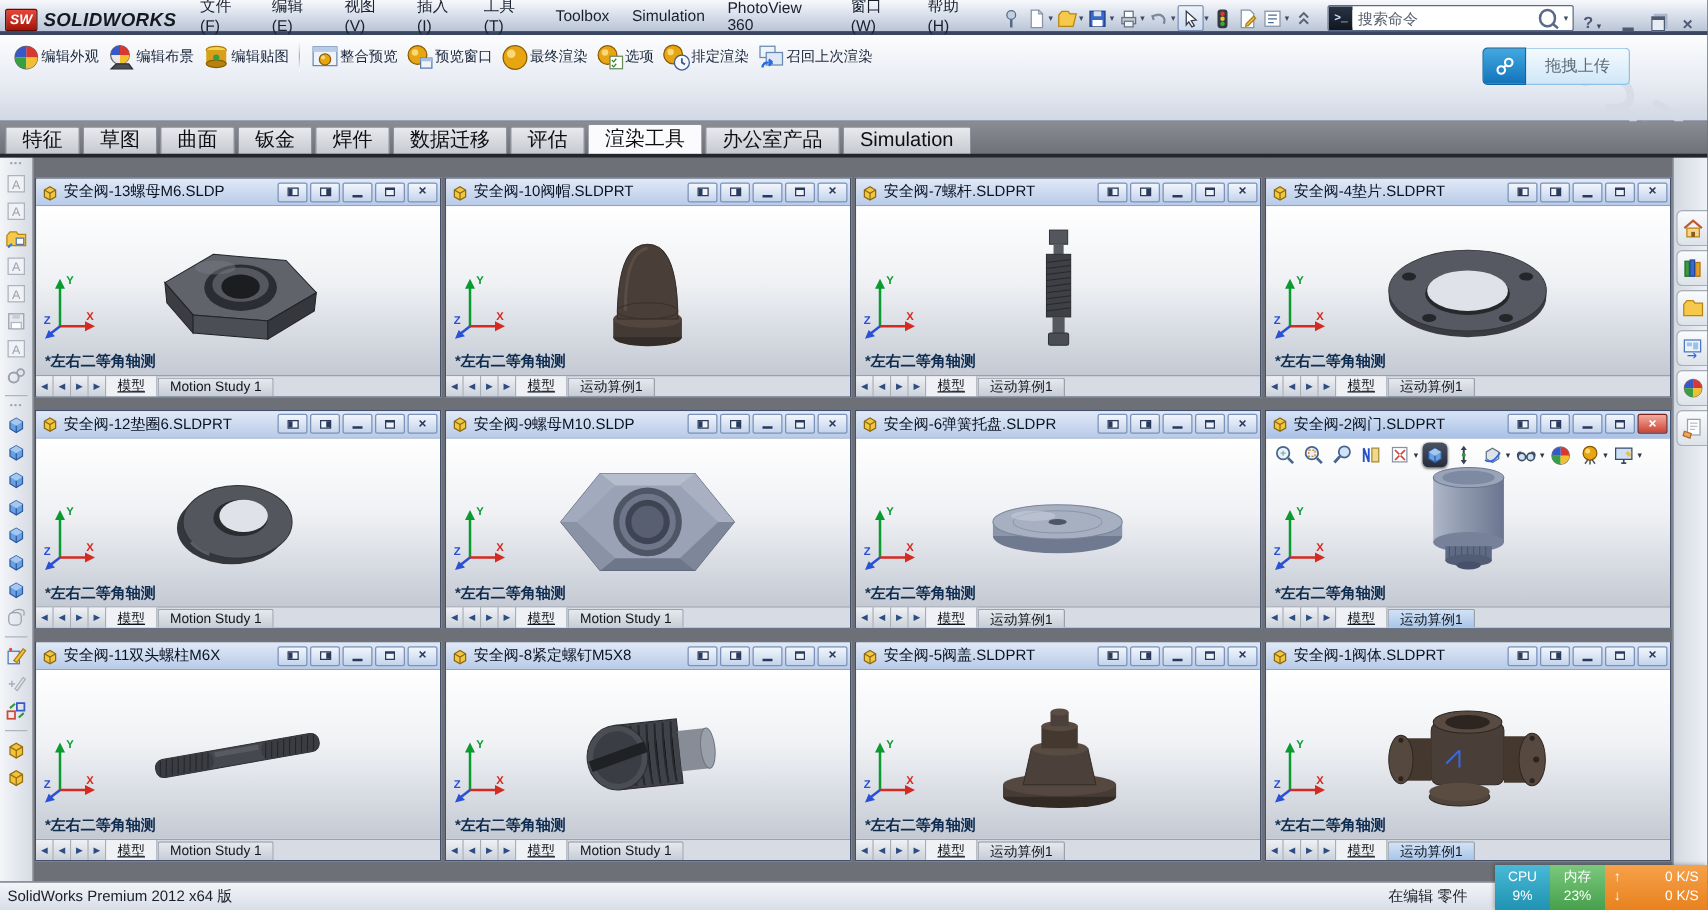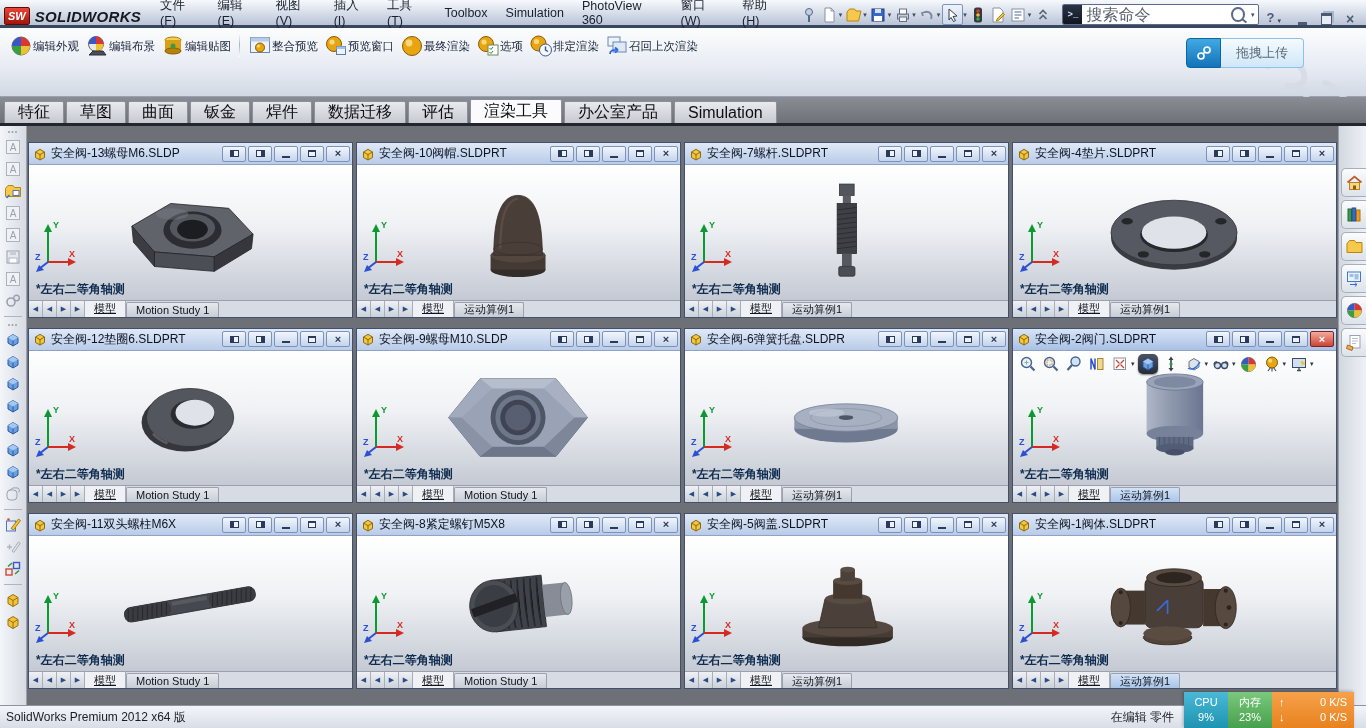--- a/index.html
+++ b/index.html
@@ -12,21 +12,21 @@
   .logo-badge{background:linear-gradient(#e8473a,#a31408);color:#fff;font-weight:bold;font-style:italic;font-size:11px;padding:2px 3px;border:1px solid #5e0d05;border-radius:2px}
   .logo-text{font-weight:bold;font-style:italic;font-size:15px;color:#15181f;letter-spacing:.3px}
   .menus{display:flex;align-items:center;height:100%}
   .menu{padding:0 9px;font-size:12.5px;color:#18202f;display:flex;align-items:center;height:100%}
   .qat{display:flex;align-items:center;margin-left:8px;gap:1px}
   .qicon{width:19px;height:19px;display:flex;align-items:center;justify-content:center;font-size:13px;color:#4a5a78}
   .qicon.pressed{border:1px solid #7e93b8;background:linear-gradient(#eef3fa,#cdd9ec);border-radius:2px}
   .qcaret{font-size:7px;color:#3c4a64;margin:0 1px 0 -1px}
   .search{display:flex;align-items:center;margin-left:10px;border:1px solid #5c6c88;background:#fff;height:19px;border-radius:2px;overflow:hidden}
   .cmd-ico{width:22px;height:19px;background:linear-gradient(#2a3446,#10161f);color:#cfe2ff;font-size:9px;font-weight:bold;display:flex;align-items:center;justify-content:center;font-family:"Liberation Mono","DejaVu Sans Mono",monospace}
-  .sinput{border:none;outline:none;width:138px;font-size:16px;padding:0 4px;color:#a16207;background:#fff}
+  .sinput{border:none;outline:none;width:138px;font-size:12px;padding:0 4px;color:#a16207;background:#fff}
   .sinput::placeholder{color:#5a6270}
   .mag{width:11px;height:11px;border:2px solid #5a6a88;border-radius:50%;position:relative;margin:0 3px}
   .mag::after{content:"";position:absolute;width:5px;height:2px;background:#5a6a88;transform:rotate(40deg);right:-4px;bottom:-2px}
   .scaret{font-size:7px;color:#3c4a64;padding:0 3px}
   .helpico{font-size:13px;font-weight:bold;color:#4a5a78;margin-left:8px}
   .winctl{display:flex;align-items:center;gap:8px;margin-left:10px;margin-right:8px}
   .wc{display:flex;align-items:flex-end;justify-content:center;width:16px;height:14px}
   .wc-min{width:9px;height:3px;background:#4c5a72}
   .wc-rest{width:9px;height:8px;border:1px solid #4c5a72;border-top-width:3px;background:#e8edf5;box-shadow:2px -2px 0 -0px #a9b6cc}
   .wc-x{font-size:14px;font-weight:bold;color:#4c5a72;line-height:12px}
@@ -90,21 +90,21 @@
   .wtabs{height:16px;background:#d7dbe3;border-top:1px solid #9aa1ad;display:flex;align-items:stretch;font-size:11px;flex:none}
   .navbtn{width:14px;background:linear-gradient(#eff1f5,#ccd1da);border:none;border-right:1px solid #a8aeb8;color:#2c4c82;font-size:7px;display:flex;align-items:center;justify-content:center;padding:0}
   .wtab{padding:0 9px;display:flex;align-items:center;white-space:nowrap;color:#10141c}
   .wtab.model{background:#eff1f5;border-right:1px solid #a8aeb8;text-decoration:underline}
   .wtab.motion{background:linear-gradient(#e6e9ee,#c7ccd6);border:1px solid #9aa1ad;border-bottom:none;margin-top:1px;border-radius:2px 2px 0 0}
   .wtab.motion.hl{background:linear-gradient(#d2e2f6,#a9c5e8)}
 
   
   .statusbar{height:22px;background:linear-gradient(#f3f5f9,#d8dde7);border-top:1px solid #8c94a4;display:flex;align-items:center;font-size:12px;color:#1a1e26;padding:0 6px;position:relative;z-index:10}
   .editing{margin-right:186px}
-  .perf{position:absolute;right:12px;bottom:0;height:36px;width:170px;display:flex;z-index:50;font-size:11px;color:#fff;box-shadow:-1px -1px 3px rgba(0,0,0,.25)}
+  .perf{position:absolute;right:0;bottom:0;height:36px;width:170px;display:flex;z-index:50;font-size:11px;color:#fff;box-shadow:-1px -1px 3px rgba(0,0,0,.25)}
   .pcol{display:flex;flex-direction:column;justify-content:center;align-items:center;line-height:15px}
   .pcol.cpu{width:44px;background:linear-gradient(#49b9d6,#1f93b2)}
   .pcol.mem{width:44px;background:linear-gradient(#7bc87d,#46a04c)}
   .pcol.net{width:82px;background:linear-gradient(#f6a14a,#e8821e);align-items:stretch;padding:0 7px;box-sizing:border-box}
   .pcol.net span{display:flex;justify-content:space-between;align-items:center}
   .pcol b{font-weight:normal}
 </style>
 </head>
 <body>
 

